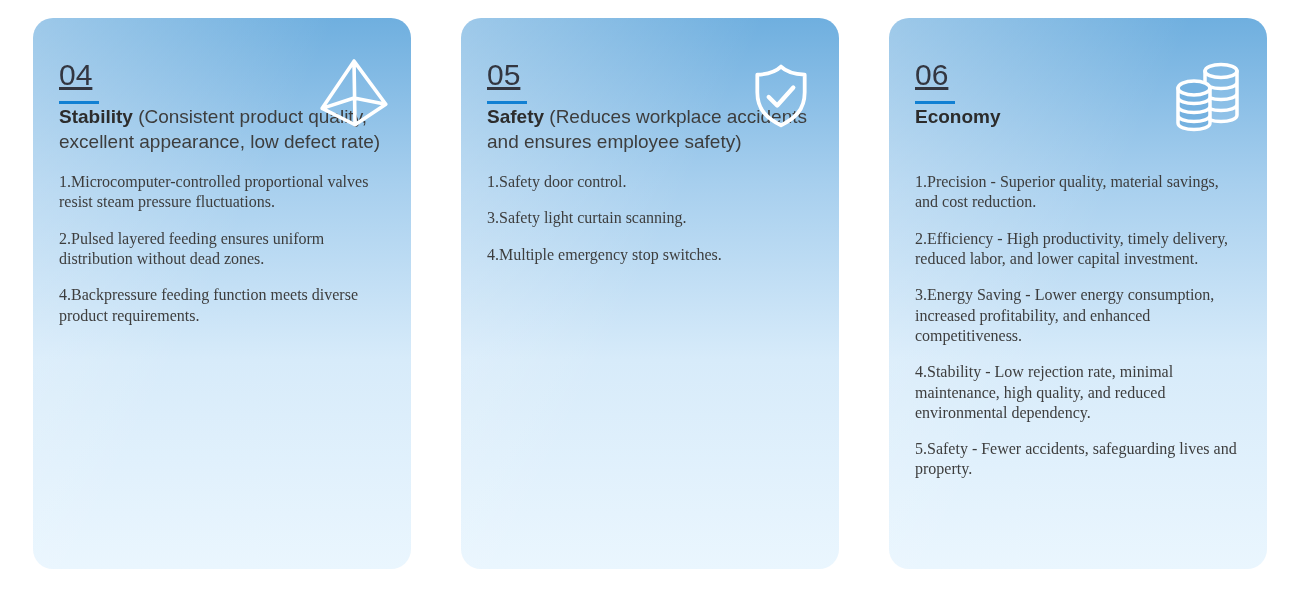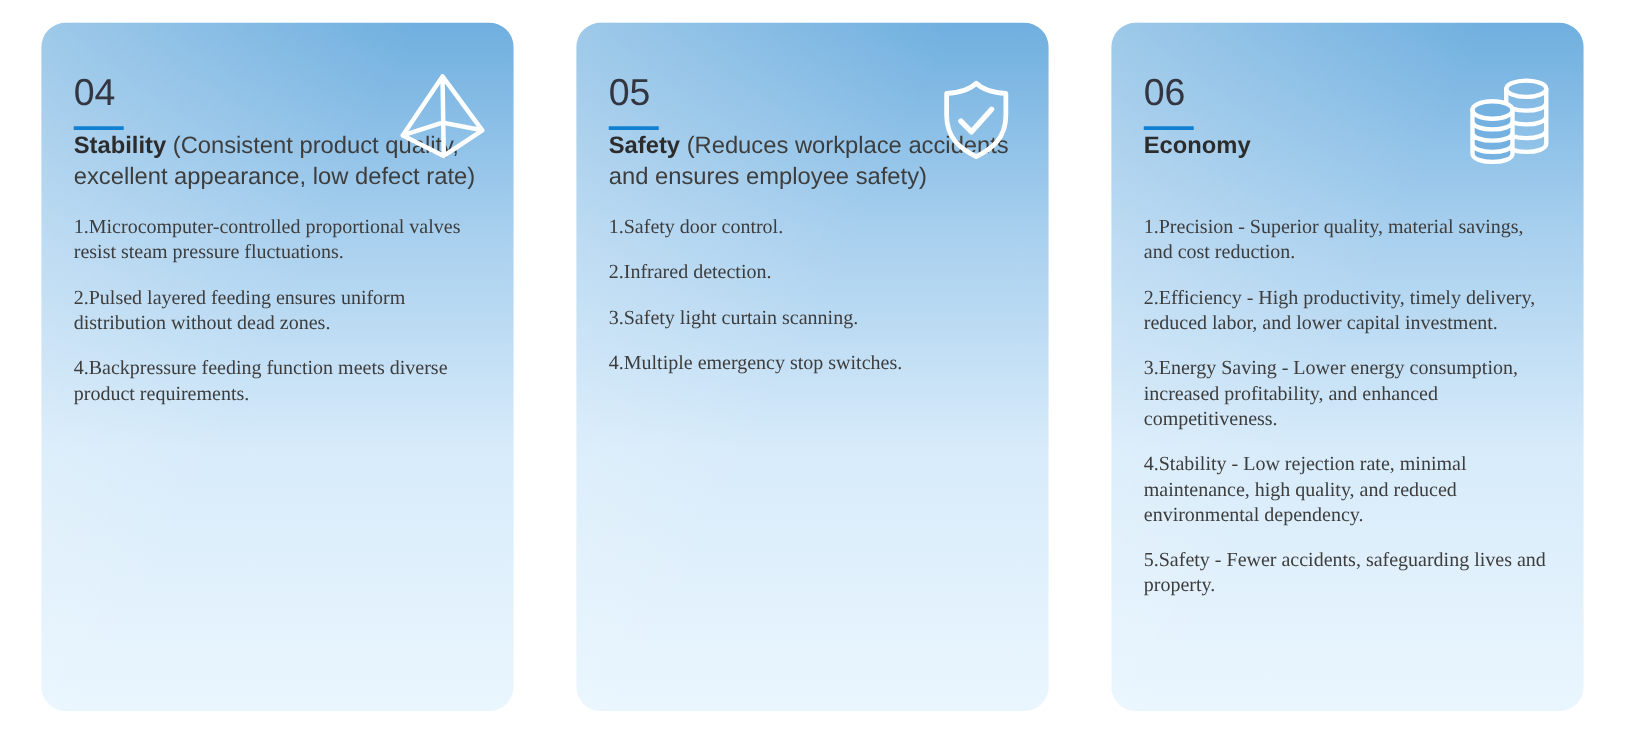--- a/index.html
+++ b/index.html
@@ -26,20 +26,21 @@
     border-radius:20px;
     background:
       linear-gradient(115deg, rgba(255,255,255,.32) 0%, rgba(255,255,255,0) 48%),
       linear-gradient(180deg, var(--card-top) 0%, var(--card-mid1) 30%, var(--card-mid2) 62%, var(--card-bottom) 100%);
     padding:30px 24px 0 26px;
   }
   .card-number{
     margin-top:12px;
     font-size:30px;font-weight:500;line-height:1;
     color:var(--number-color);
+    text-decoration:underline;
   }
   .number-underline{
     width:40px;height:3px;margin-top:11px;
     background:var(--accent);
   }
   .card-icon{
     position:absolute;top:38px;right:18px;
     width:78px;height:78px;
   }
   .card-icon svg{width:100%;height:100%;display:block;}
@@ -89,21 +90,20 @@
         <path class="stroke-w" d="M38,7 C33,12 24,15 13,15.5 L13,34 C13,53 24,62 38,69 C52,62 63,53 63,34 L63,15.5 C52,15 43,12 38,7 Z"></path>
         <path class="stroke-w" style="stroke-width:4.5" d="M25,39 L34,48 L51,29"></path>
       </svg>
     </div>
     <div class="title-block">
       <span class="card-title">Safety</span>
       <span>(Reduces workplace accidents and ensures employee safety)</span>
     </div>
     <div class="card-body">
       <p>1.Safety door control.</p>
-      <p>2.Infrared detection.</p>
       <p>3.Safety light curtain scanning.</p>
       <p>4.Multiple emergency stop switches.</p>
     </div>
   </div>
 
   <div class="card">
     <div class="card-number">06</div>
     <div class="number-underline"></div>
     <div class="card-icon" style="top:40px;right:20px;width:76px;height:76px;">
       <svg viewBox="0 0 76 76">

